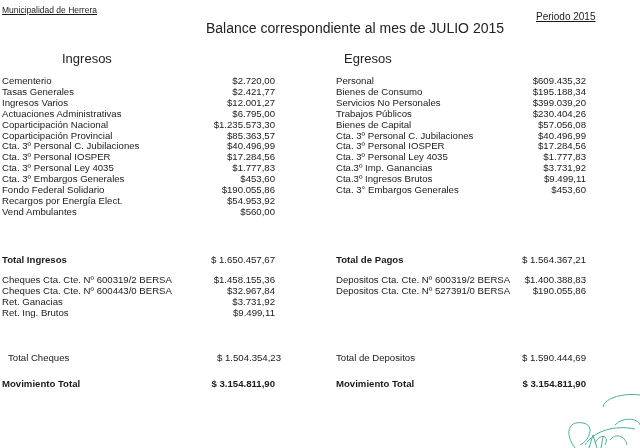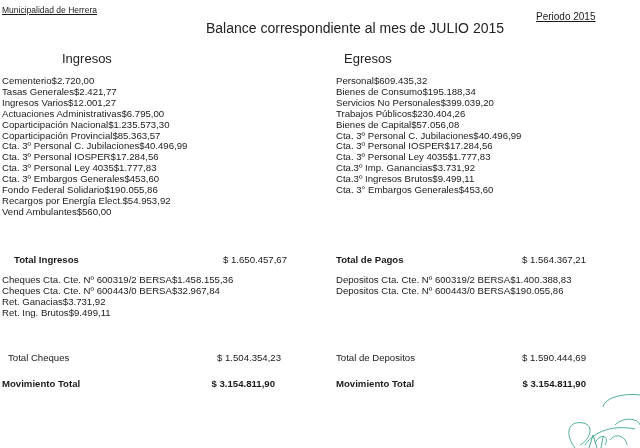--- a/index.html
+++ b/index.html
@@ -7,21 +7,21 @@
       width: 640px; height: 448px; background: #ffffff; position: relative; overflow: hidden;
       font-family: "Liberation Sans", "DejaVu Sans", sans-serif; color: #1a1a1a;
     }
     .hdr-left { position: absolute; left: 2px; top: 5px; font-size: 8.5px; text-decoration: underline; }
     .hdr-right { position: absolute; left: 536px; top: 11px; font-size: 10px; text-decoration: underline; }
     .title { position: absolute; left: 0; width: 640px; top: 20px; text-align: center; font-size: 14px; color: #222; padding-left: 35px; }
     .col-title { position: absolute; top: 51px; font-size: 13px; color: #222; }
     .col-title.left { left: 62px; }
     .col-title.right { left: 344px; }
     .list { position: absolute; font-size: 9.6px; line-height: 10.9px; }
-    .list .row { display: flex; white-space: nowrap; }
+    .list .row { display: flex; justify-content: space-between; white-space: nowrap; }
     .list .row .val { text-align: right; }
     .list.left { left: 2px; width: 273px; top: 76px; }
     .list.right { left: 336px; width: 250px; top: 76px; }
     .list.left2 { left: 2px; width: 273px; top: 275px; }
     .list.right2 { left: 336px; width: 250px; top: 275px; }
     .line { position: absolute; font-size: 9.6px; display: flex; justify-content: space-between; white-space: nowrap; }
     .line.bold { font-weight: bold; }
     .sig { position: absolute; left: 555px; top: 385px; width: 85px; height: 63px; }
   </style>
 </head>
@@ -128,21 +128,21 @@
     <div class="row">
       <span>Cta.3º Ingresos Brutos</span>
       <span class="val">$9.499,11</span>
     </div>
     <div class="row">
       <span>Cta. 3° Embargos Generales</span>
       <span class="val">$453,60</span>
     </div>
   </div>
 
-<div class="line bold" style="left:14px;width:273px;top:254px;gap:40px;">
+<div class="line bold" style="left:2px;width:273px;top:254px;gap:40px;">
   <span>Total Ingresos</span>
   <span style="font-weight:normal">$ 1.650.457,67</span>
 </div>
 <div class="line bold" style="left:336px;width:250px;top:254px;">
   <span>Total de Pagos</span>
   <span style="font-weight:normal">$ 1.564.367,21</span>
 </div>
 
 <div class="list left2" id="chq-list">
     <div class="row">
@@ -161,21 +161,21 @@
       <span>Ret. Ing. Brutos</span>
       <span class="val">$9.499,11</span>
     </div>
   </div>
 <div class="list right2" id="dep-list">
     <div class="row">
       <span>Depositos Cta. Cte. Nº 600319/2 BERSA</span>
       <span class="val">$1.400.388,83</span>
     </div>
     <div class="row">
-      <span>Depositos Cta. Cte. Nº 600443/0 BERSA</span>
+      <span>Depositos Cta. Cte. Nº 527391/0 BERSA</span>
       <span class="val">$190.055,86</span>
     </div>
   </div>
 
 <div class="line" style="left:8px;width:273px;top:352px;">
   <span>Total Cheques</span>
   <span>$ 1.504.354,23</span>
 </div>
 <div class="line" style="left:336px;width:250px;top:352px;gap:32px;">
   <span>Total de Depositos</span>

